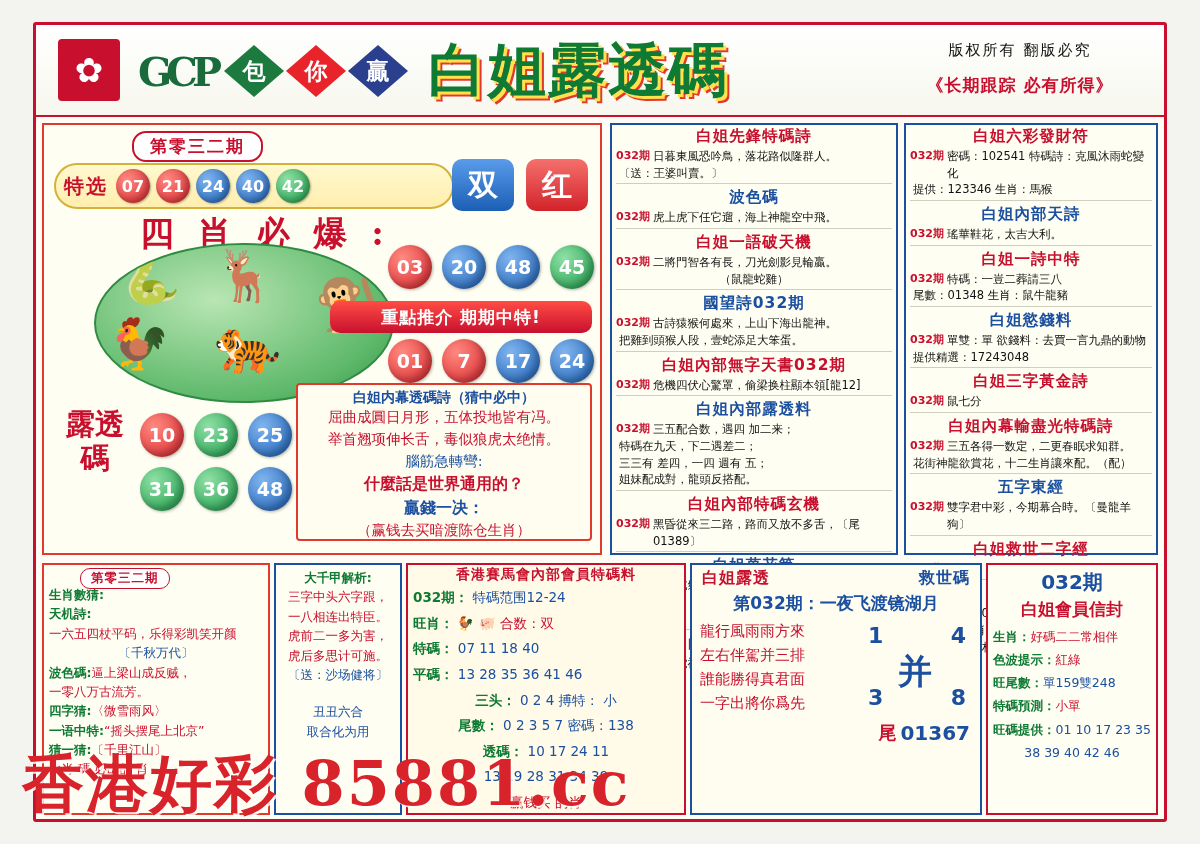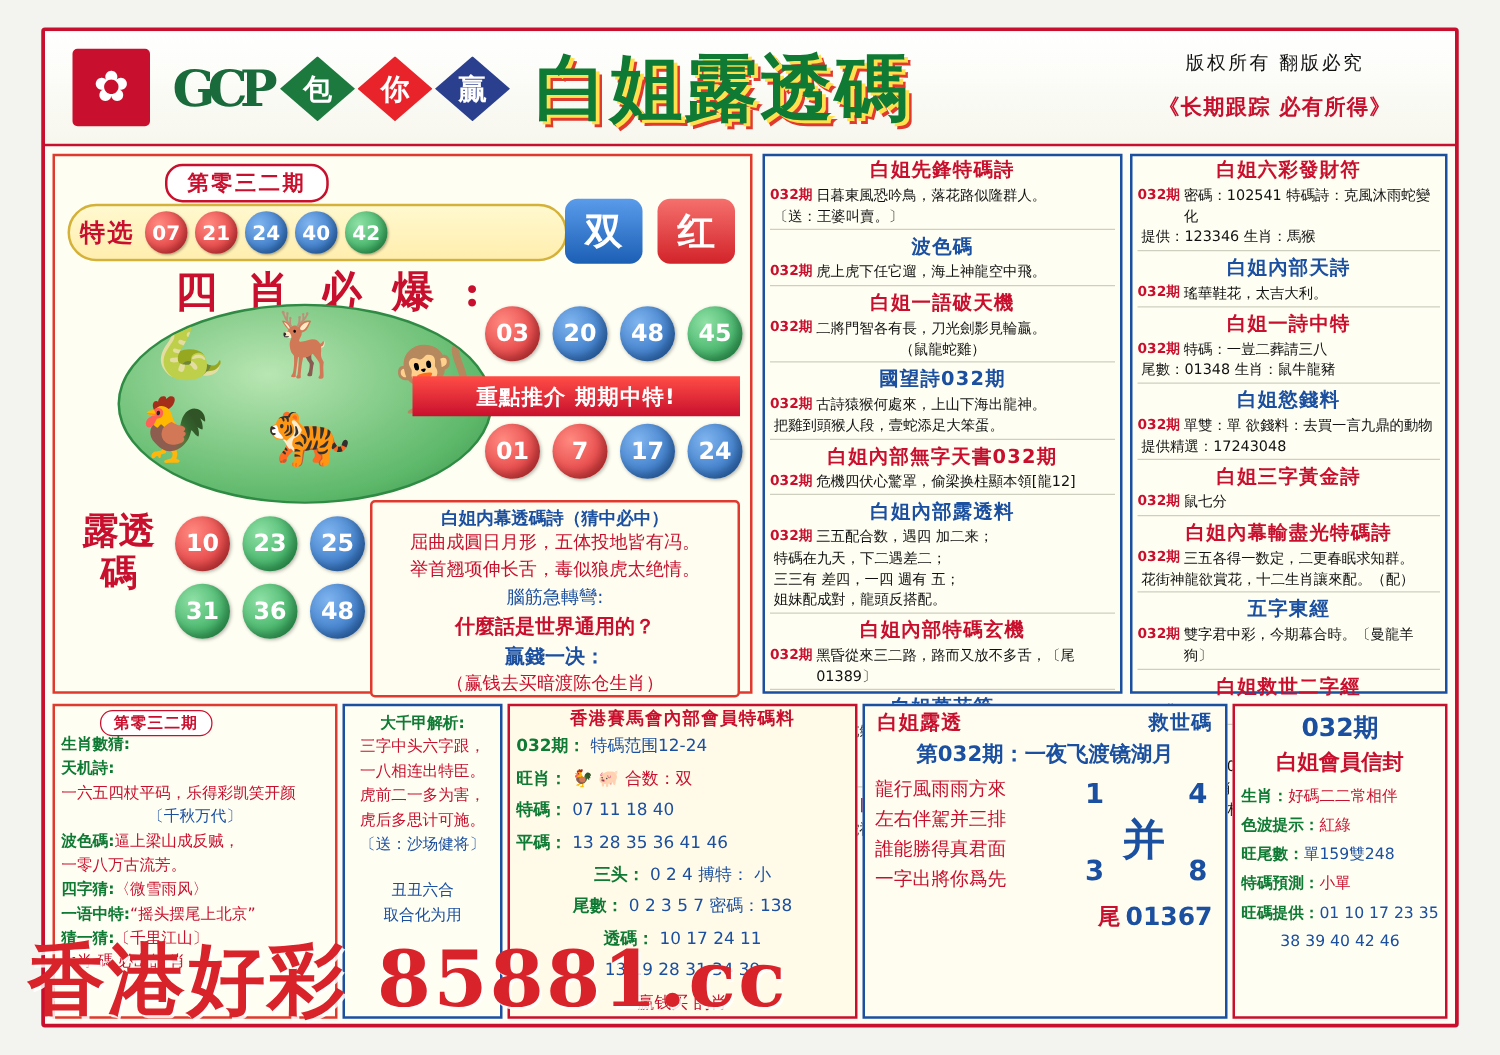--- a/index.html
+++ b/index.html
@@ -128,28 +128,28 @@
   .ballgrid { position:absolute; left:344px; top:120px; width:206px; }
   .bg-row { display:flex; gap:10px; margin-bottom:10px;text-align:center; }
   .ball-lg {
     width:44px; height:44px; border-radius:50%; color:#fff;
     display:flex; align-items:center; justify-content:center;
     font-size:19px; font-weight:bold;
     box-shadow:inset -4px -4px 7px rgba(0,0,0,.25), 1px 1px 3px rgba(0,0,0,.3);
   }
   .zhongdian {
     position:absolute; left:286px; top:176px; width:262px; height:32px;
-    background:linear-gradient(#ff4d45,#c8102e); border-radius:0;
+    background:linear-gradient(#ff4d45,#c8102e); border-radius:10px;
     color:#fff; font-size:17px; font-weight:bold; letter-spacing:1px;
     display:flex; align-items:center; justify-content:center;
   }
   .ballgrid2 { position:absolute; left:344px; top:214px; }
   .ballgrid3 { position:absolute; left:96px; top:288px; }
   .poem-box {
-    position:absolute; left:252px; top:275px; width:296px; height:158px;
+    position:absolute; left:252px; top:258px; width:296px; height:158px;
     background:#fffdf0; border:2px solid #e03a2f; border-radius:4px;
     padding:4px 6px;
   }
   .poem-title { color:#1b4fa0; font-size:14px; text-align:center; font-weight:bold; }
   .poem-line { color:#c8102e; font-size:14.5px; text-align:center; line-height:1.5; }
   .poem-line.blue { color:#1b4fa0; }
   .poem-line.big { font-size:16px; font-weight:bold; }
 
   
   .p-mid { left:574px; top:4px; width:288px; height:432px; background:#fffef2; border:2px solid #1b4fa0; }

